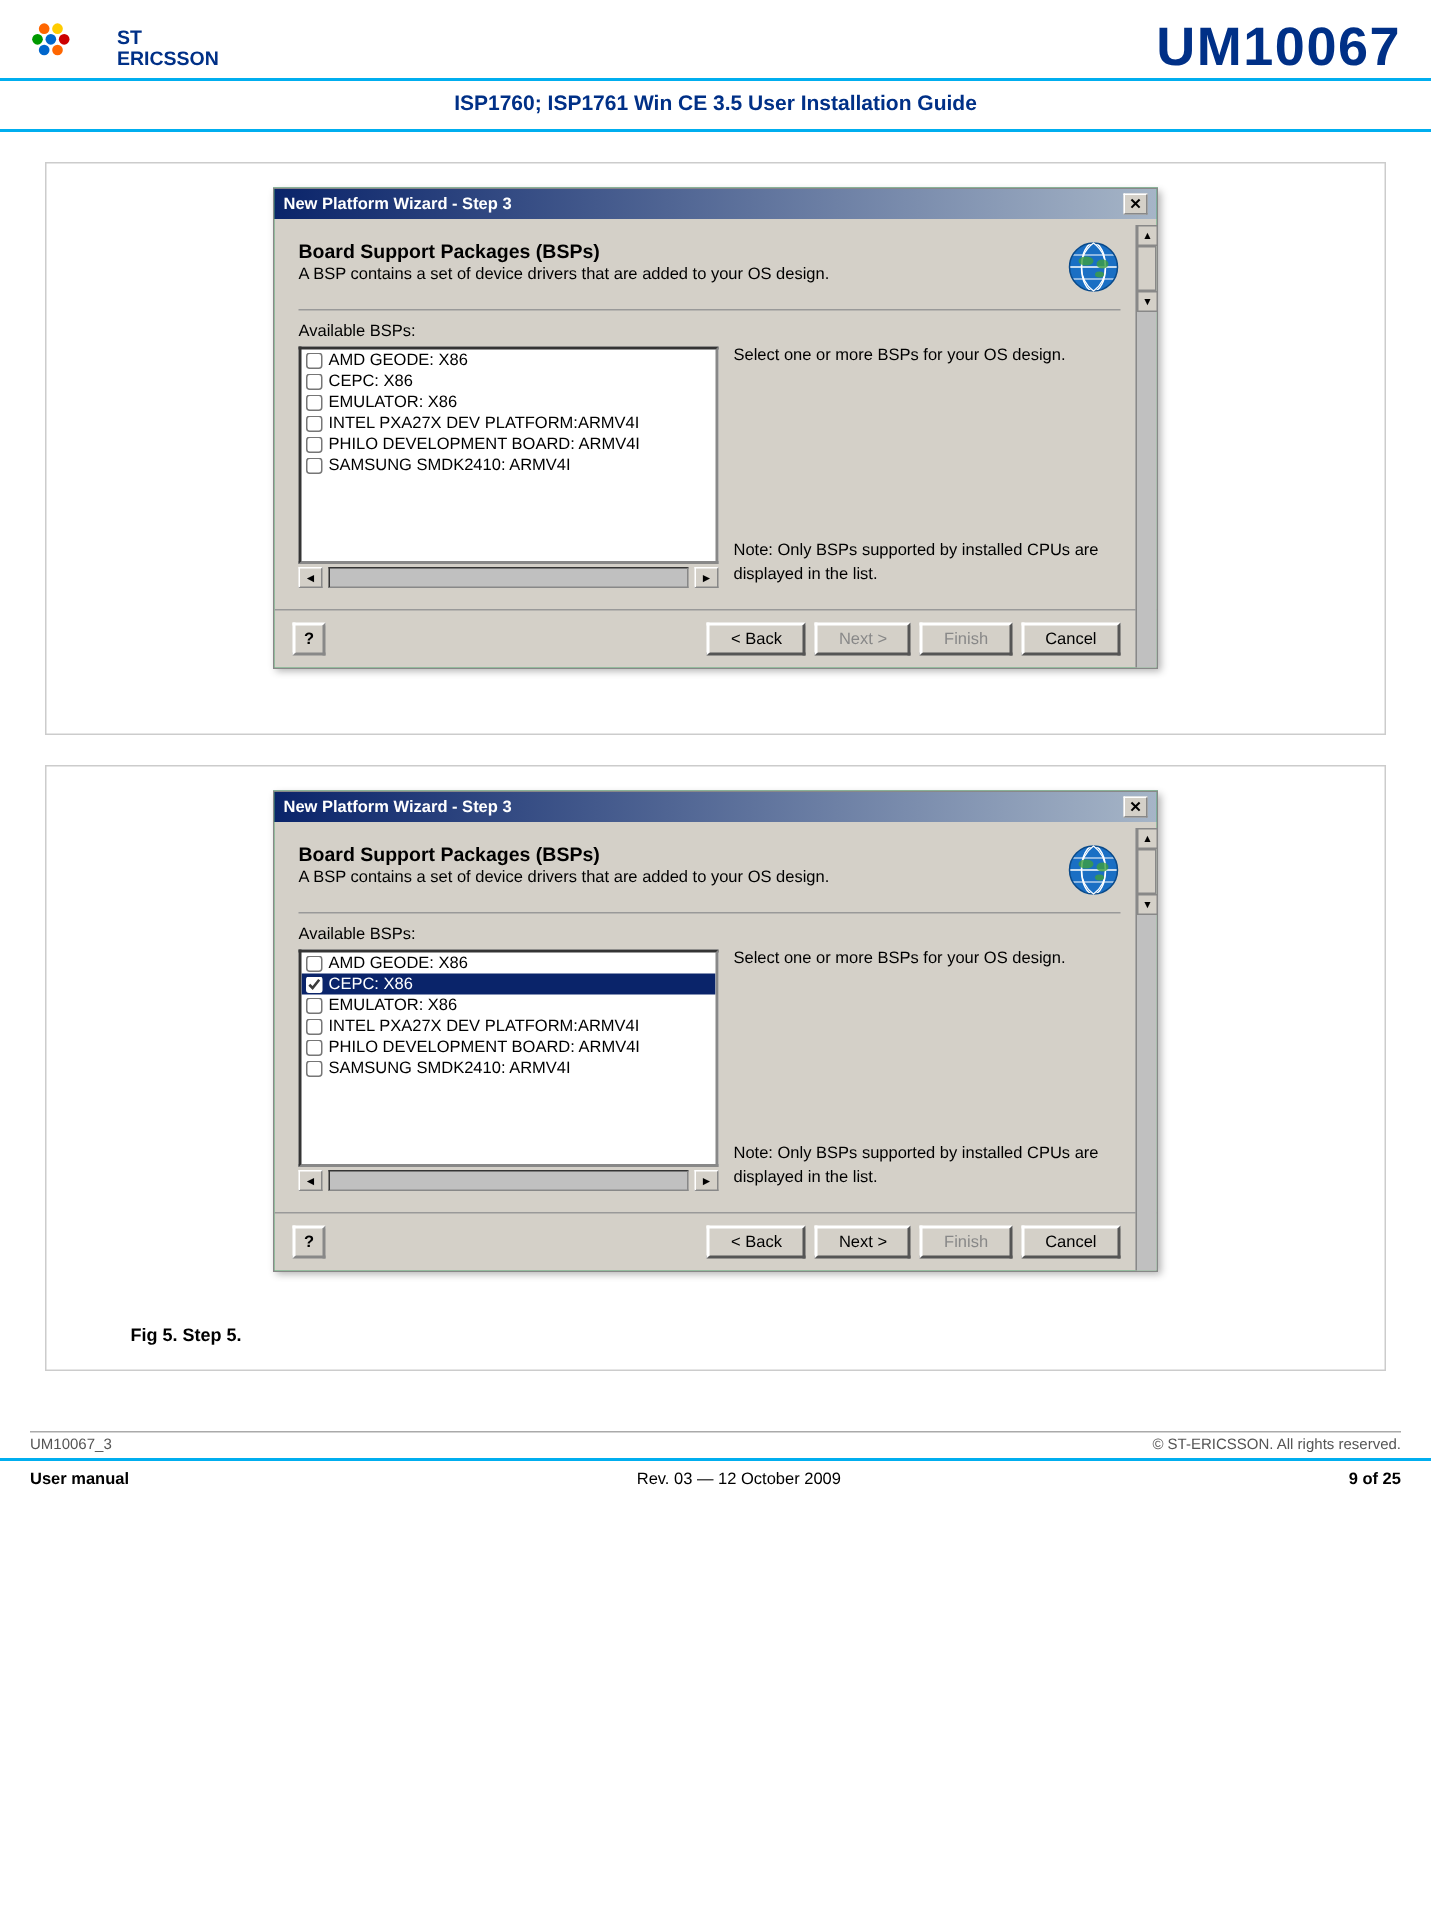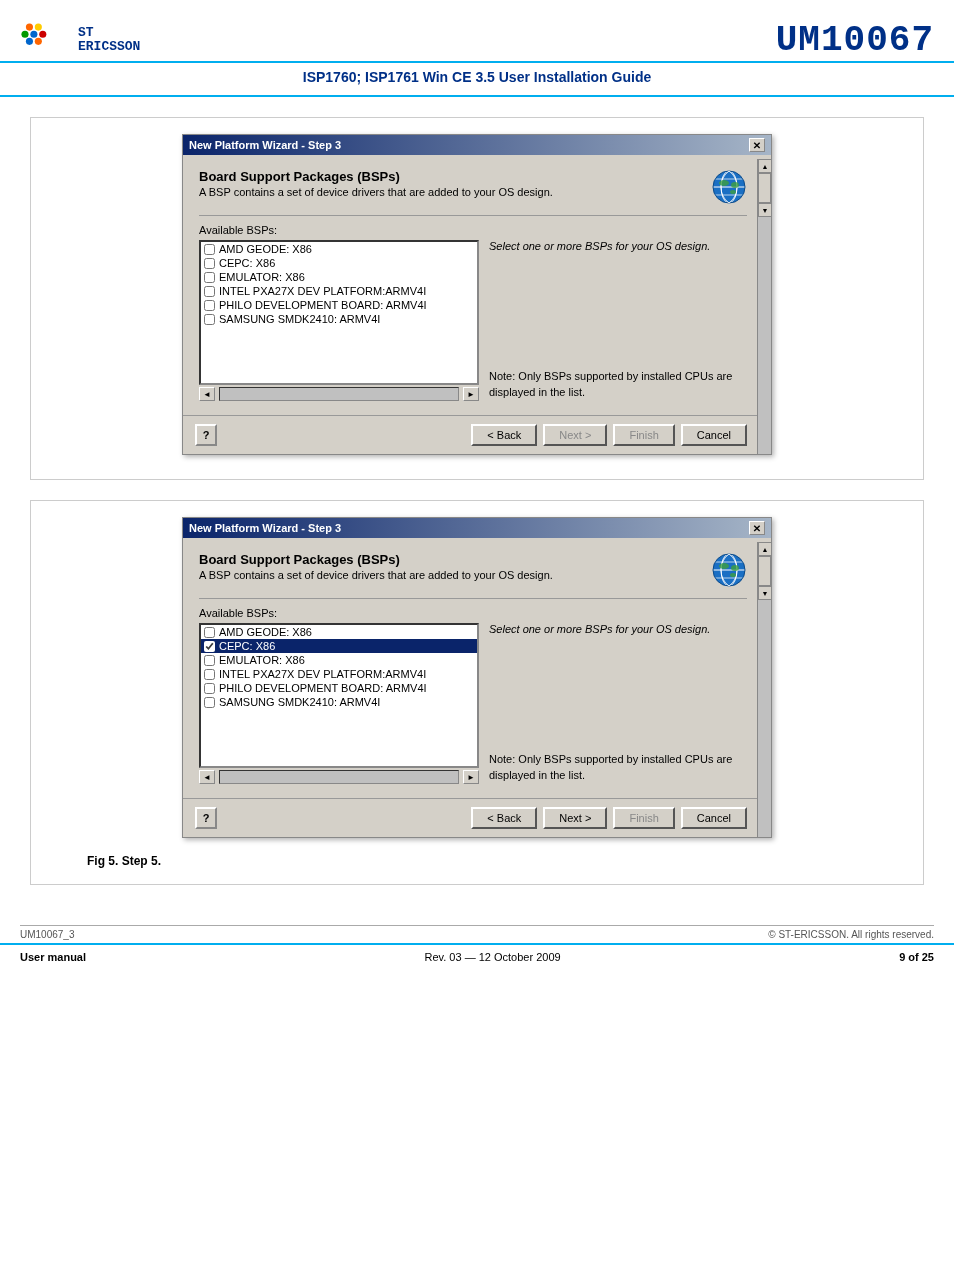--- a/index.html
+++ b/index.html
@@ -7,25 +7,24 @@
       font-family: Arial, sans-serif;
       background: #fff;
       width: 954px;
       min-height: 1272px;
       position: relative;
     }
 
     
     .header {
       display: flex;
-      align-items: flex-start;
+      align-items: flex-end;
       justify-content: space-between;
-      padding: 20px 20px 0 20px;
+      padding: 10px 20px 0 20px;
       border-bottom: 2px solid #00aeef;
-      font-family: Liberation Mono, monospace;
     }
     .logo-area {
       display: flex;
       align-items: center;
       gap: 8px;
     }
     .logo-icon {
       width: 50px;
       height: 40px;
     }
@@ -46,21 +45,21 @@
 
     
     .content {
       padding: 20px 30px;
     }
 
     
     .dialog-container {
       border: 1px solid #888;
       background: #22c55e;
-      margin: 0 auto 0 auto;
+      margin: 0 auto 19px auto;
       width: 620px;
       position: relative;
       box-shadow: 2px 2px 5px rgba(0,0,0,0.3);
     }
     .dialog-titlebar {
       background: linear-gradient(to right, #0a246a, #a6b5c7);
       color: white;
       padding: 3px 6px;
       display: flex;
       align-items: center;
@@ -179,21 +178,20 @@
       border: 1px inset #888;
     }
 
     .bsp-right-panel {
       flex: 1;
       font-size: 11px;
       color: #000;
     }
     .bsp-right-panel .select-text {
       margin-bottom: 10px;
-      font-style: italic;
     }
     .bsp-right-panel .desc-text {
       margin-bottom: 10px;
       line-height: 1.4;
     }
     .bsp-right-panel .note-text {
       margin-top: auto;
       font-size: 11px;
       line-height: 1.4;
     }

